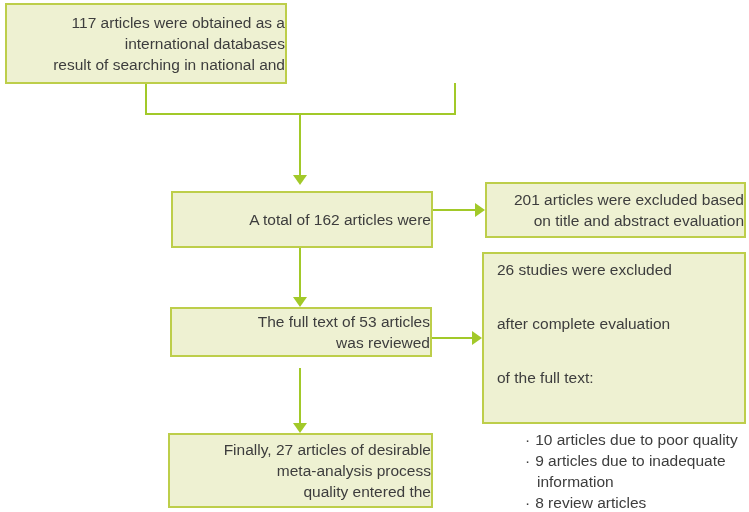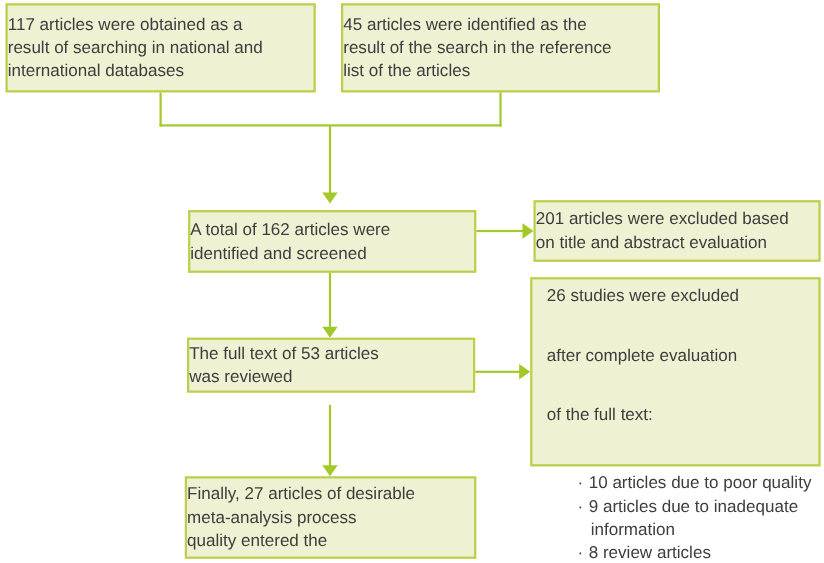--- a/index.html
+++ b/index.html
@@ -7,21 +7,21 @@
     position:relative;width:749px;height:512px;
     background:var(--background,#ffffff);
     font-family:"Liberation Sans",sans-serif;
     color:var(--text,#3d3d3d);
     overflow:hidden;
   }
   .box{
     position:absolute;box-sizing:border-box;
     background:var(--box-fill,#eef1d2);
     border:2px solid var(--box-border,#bdce4a);
-    display:flex;flex-direction:column;justify-content:center;align-items:flex-start;
+    display:flex;flex-direction:column;justify-content:center;align-items:flex-end;
     text-align:center;font-size:15.5px;line-height:21px;
   }
   .box.leftalign{
     justify-content:flex-start;align-items:flex-start;text-align:left;
     padding:5px 6px 5px 13px;
     gap:33px;
   }
   .tline{white-space:nowrap;}
   .ln{position:absolute;background:var(--arrow,#a2c929);}
   .ln.v{width:2px;}
@@ -51,33 +51,27 @@
   <div class="arr down" style="left:293px;top:297px"></div>
 
   <div class="ln h" style="left:432px;top:337px;width:42px"></div>
   <div class="arr right" style="left:472px;top:331px"></div>
 
   <div class="ln v" style="left:299px;top:368px;height:57px"></div>
   <div class="arr down" style="left:293px;top:423px"></div>
 
   <div class="box" style="left:5px;top:3px;width:282px;height:81px">
     <div class="tline">117 articles were obtained as a</div>
+    <div class="tline">international databases</div>
     <div class="tline">result of searching in national and</div>
-    <div class="tline">international databases</div>
   </div>
 
-  <div class="box" style="left:310px;top:3px;width:290px;height:81px">
-    <div class="tline">45 articles were identified as the</div>
-    <div class="tline">result of the search in the reference</div>
-    <div class="tline">list of the articles</div>
-  </div>
 
   <div class="box" style="left:171px;top:191px;width:262px;height:57px">
     <div class="tline">A total of 162 articles were</div>
-    <div class="tline">identified and screened</div>
   </div>
 
   <div class="box" style="left:485px;top:182px;width:261px;height:56px">
     <div class="tline">201 articles were excluded based</div>
     <div class="tline">on title and abstract evaluation</div>
   </div>
 
   <div class="box" style="left:170px;top:307px;width:262px;height:50px">
     <div class="tline">The full text of 53 articles</div>
     <div class="tline">was reviewed</div>

